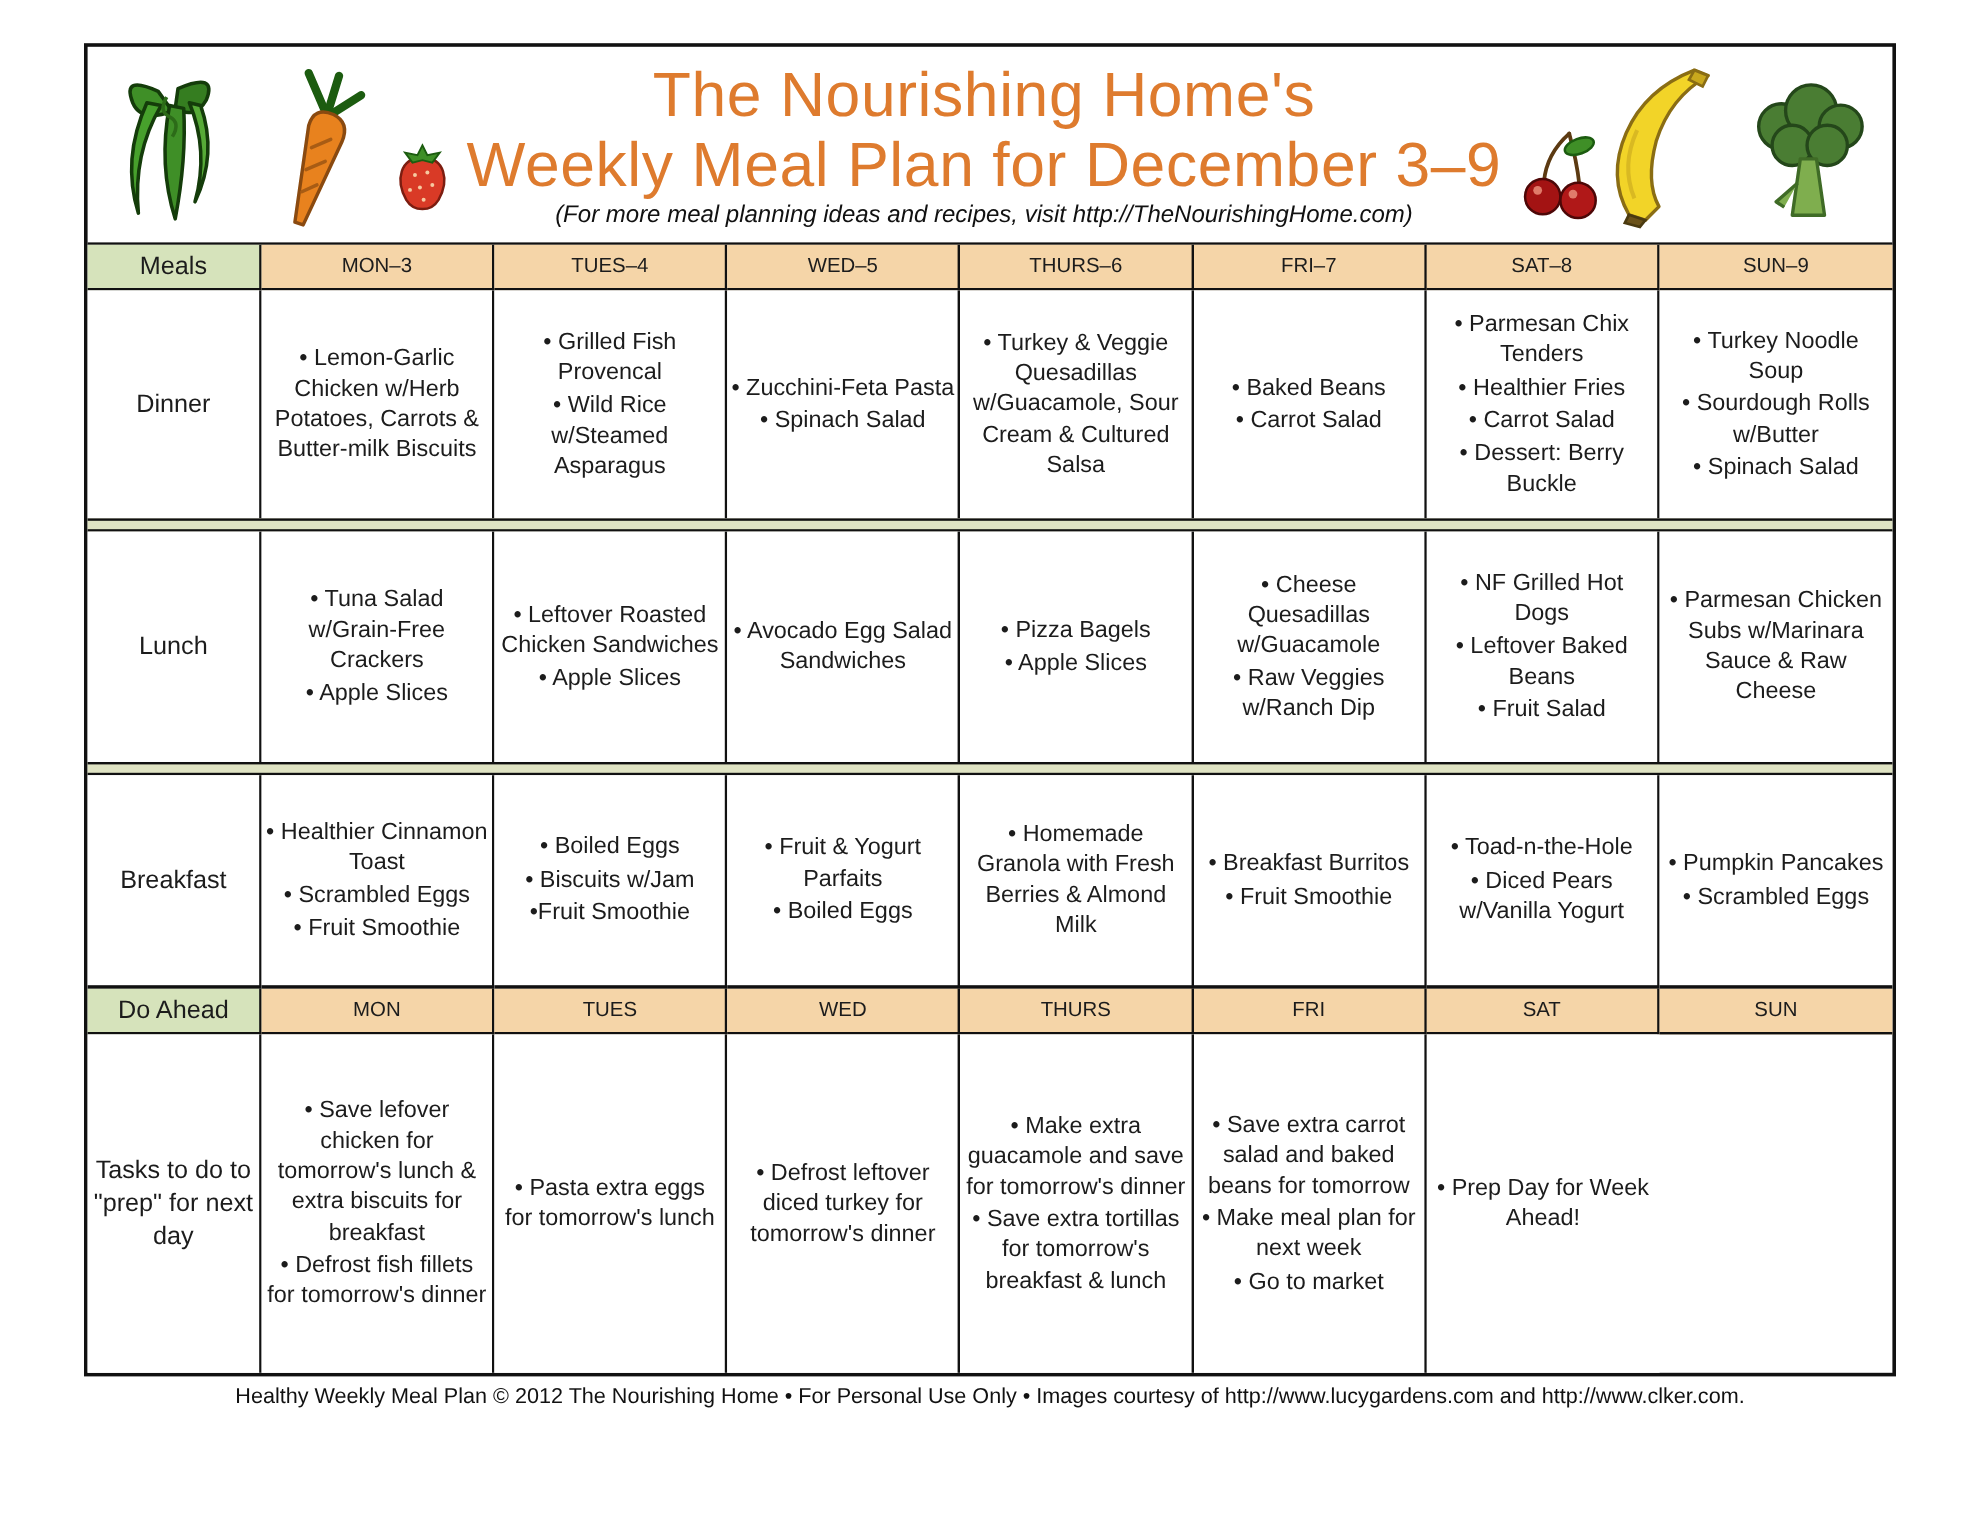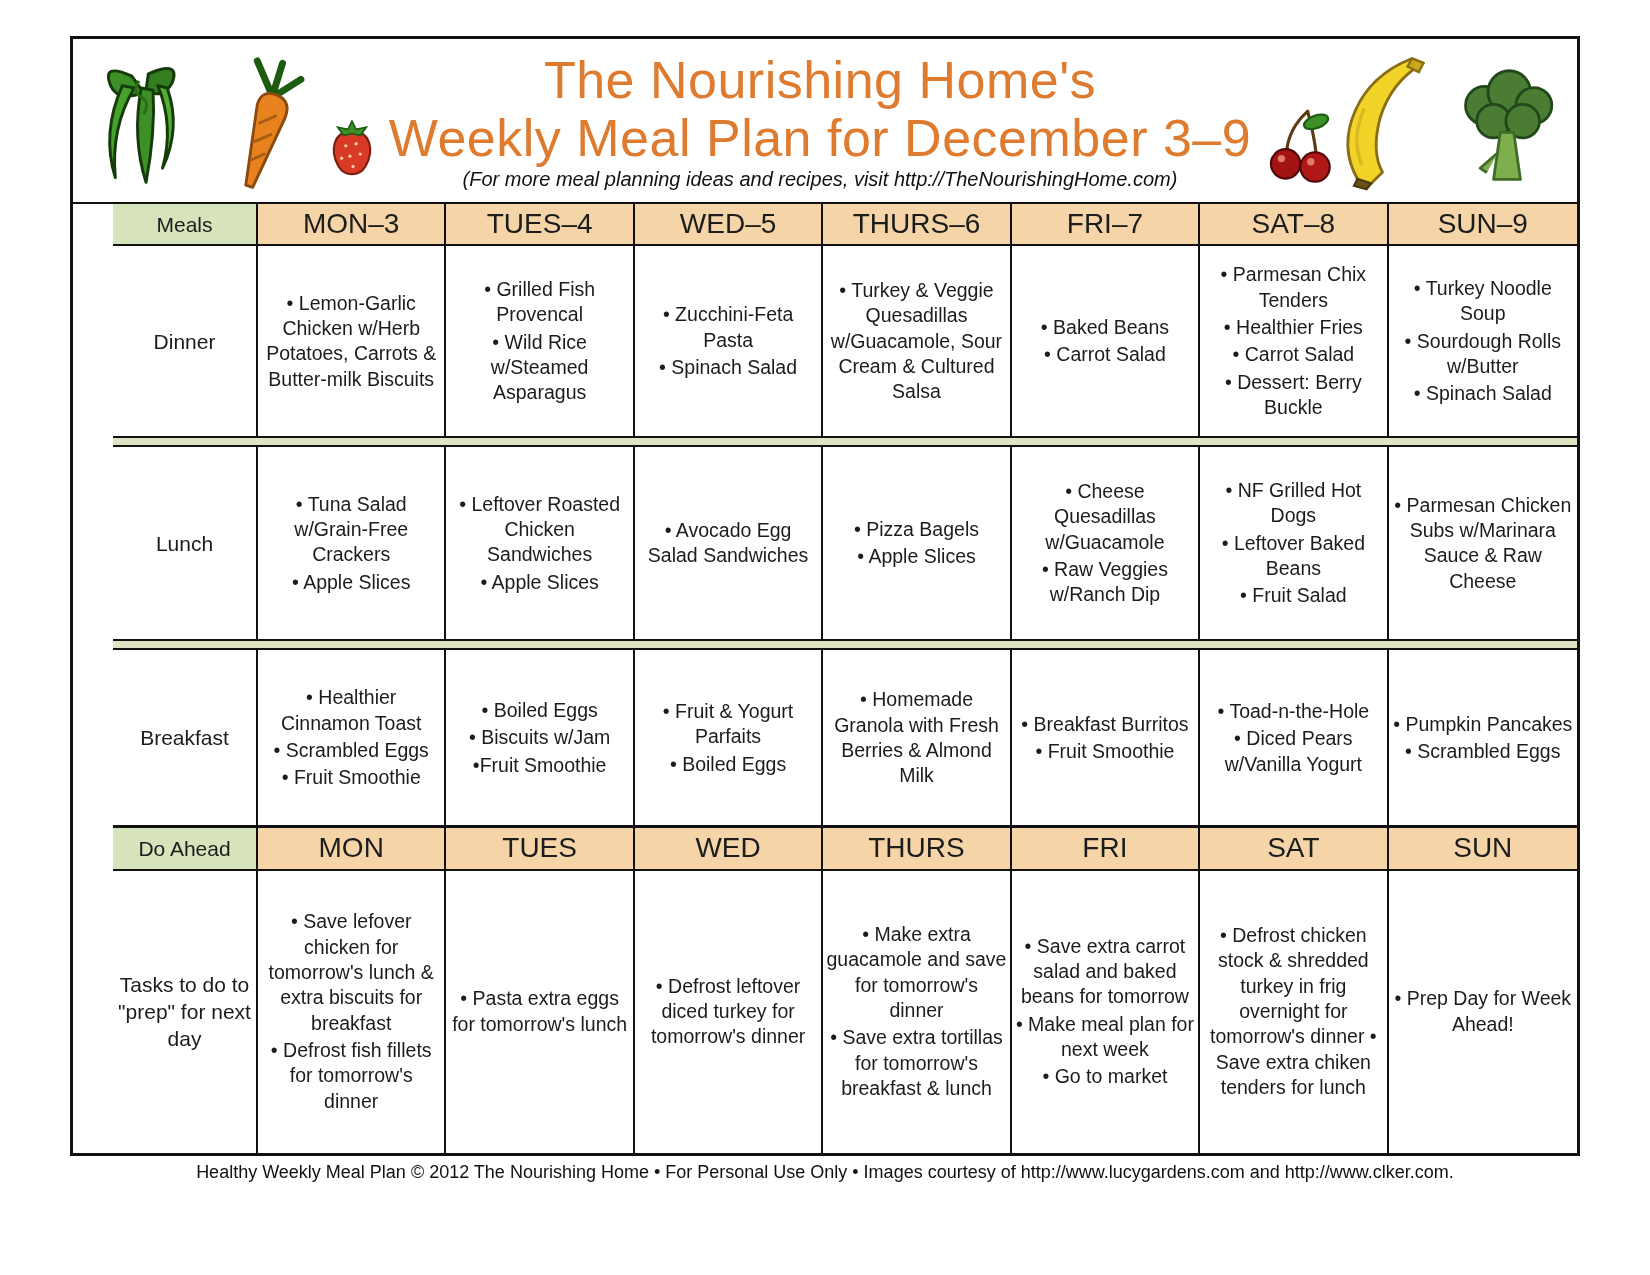--- a/index.html
+++ b/index.html
@@ -16,28 +16,28 @@
     font-family:"Liberation Sans","DejaVu Sans",sans-serif;color:var(--ink);
   }
   .sheet{width:1510px;margin:36px auto 0;border:3px solid var(--line);background:#fff;}
   
   .band{display:flex;align-items:center;height:165px;border-bottom:2px solid var(--line);padding:4px 14px;}
   .icons{display:flex;align-items:flex-end;gap:6px;}
   .titlebox{flex:1;text-align:center;line-height:1.12;}
   .title{color:var(--accent);font-size:52px;letter-spacing:.5px;}
   .subtitle{font-style:italic;font-size:20px;margin-top:0;color:#111;}
   
-  .grid{display:grid;grid-template-columns:145px repeat(7,1fr);padding-left:40px;}
+  .grid{display:grid;grid-template-columns:145px repeat(7,1fr);}
   .cell{
     border-right:2px solid var(--line);display:flex;flex-direction:column;
     justify-content:center;align-items:center;text-align:center;
     padding:4px 3px;font-size:19.5px;line-height:1.3;background:#fff;
   }
   .cell.lastcol{border-right:none;}
-  .head{min-height:38px;font-size:28px;border-bottom:2px solid var(--line);padding:2px;}
+  .head{min-height:38px;font-size:17px;border-bottom:2px solid var(--line);padding:2px;}
   .green{background:var(--green);}
   .peach{background:var(--peach);}
   .sep{grid-column:1/-1;height:11px;background:var(--sage);border-top:2px solid var(--line);border-bottom:2px solid var(--line);}
   .h-dinner{min-height:190px;}
   .h-lunch{min-height:192px;}
   .h-breakfast{min-height:178px;border-bottom:3px solid var(--line);}
   .h-tasks{min-height:282px;}
   .rowlabel{font-size:21px;}
   .item{margin:1px 0;}
   .footer{
@@ -260,22 +260,19 @@
       </div>
       <div class="cell h-tasks">
         <div class="item">• Make extra guacamole and save for tomorrow's dinner</div>
         <div class="item">• Save extra tortillas for tomorrow's breakfast &amp; lunch</div>
       </div>
       <div class="cell h-tasks">
         <div class="item">• Save extra carrot salad and baked beans for tomorrow</div>
         <div class="item">• Make meal plan for next week</div>
         <div class="item">• Go to market</div>
       </div>
-      <div class="cell h-tasks">
-        <div class="item">• Defrost chicken stock &amp; shredded turkey in frig overnight for tomorrow's dinner • Save extra chiken tenders for lunch</div>
-      </div>
       <div class="cell h-tasks lastcol">
         <div class="item">• Prep Day for Week Ahead!</div>
       </div>
     </div>
 </div>
 
 <div class="footer">Healthy Weekly Meal Plan © 2012 The Nourishing Home • For Personal Use Only • Images courtesy of http://www.lucygardens.com and http://www.clker.com.</div>
 
 </body></html>

